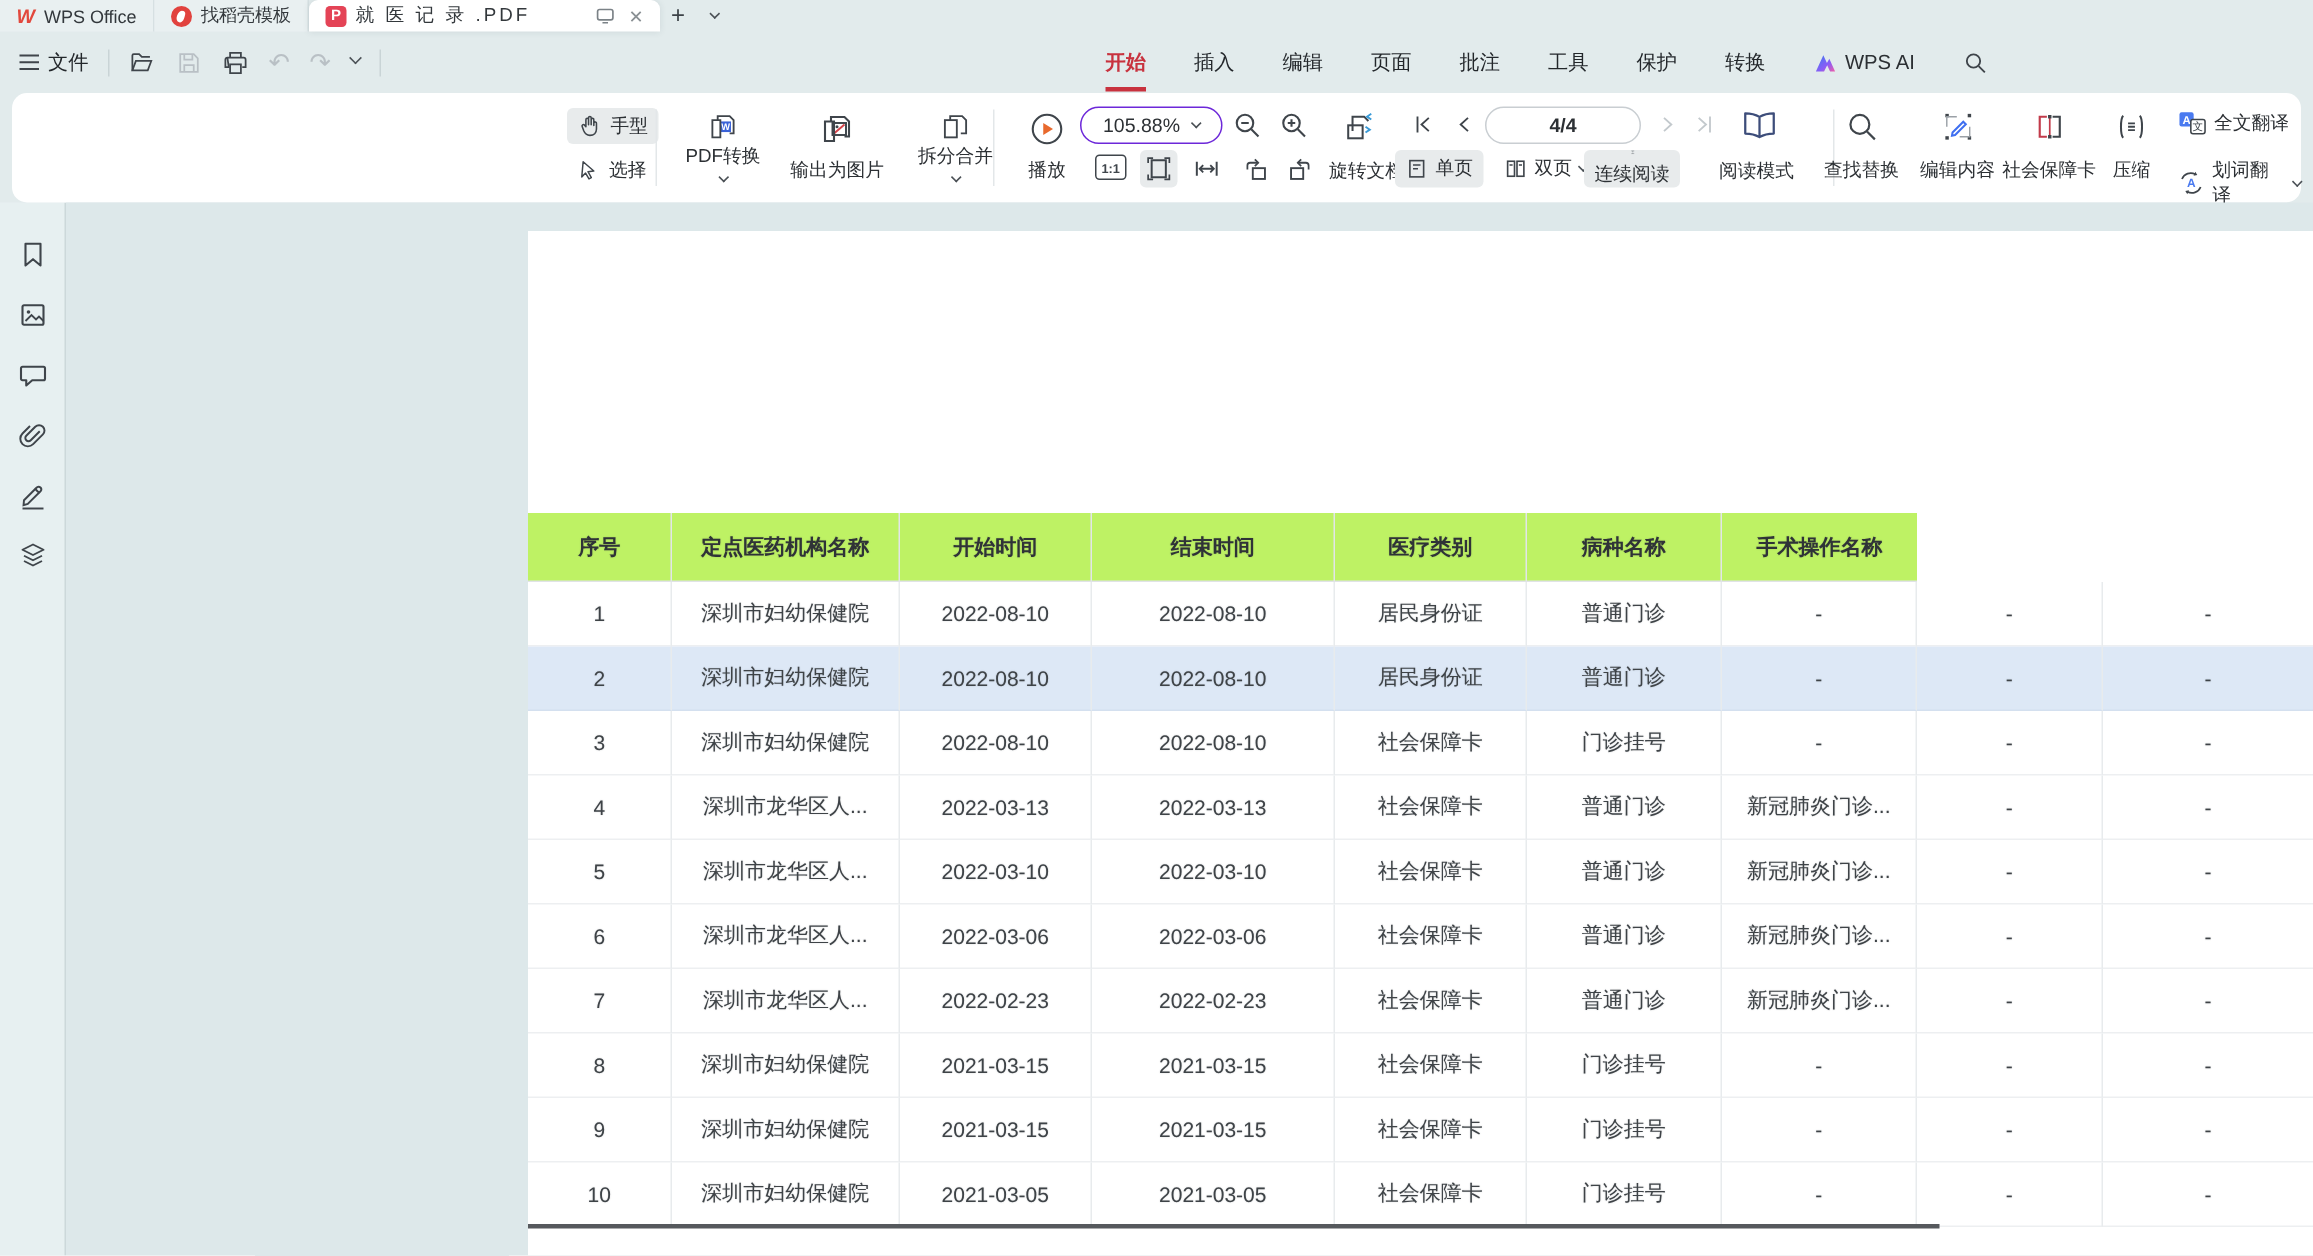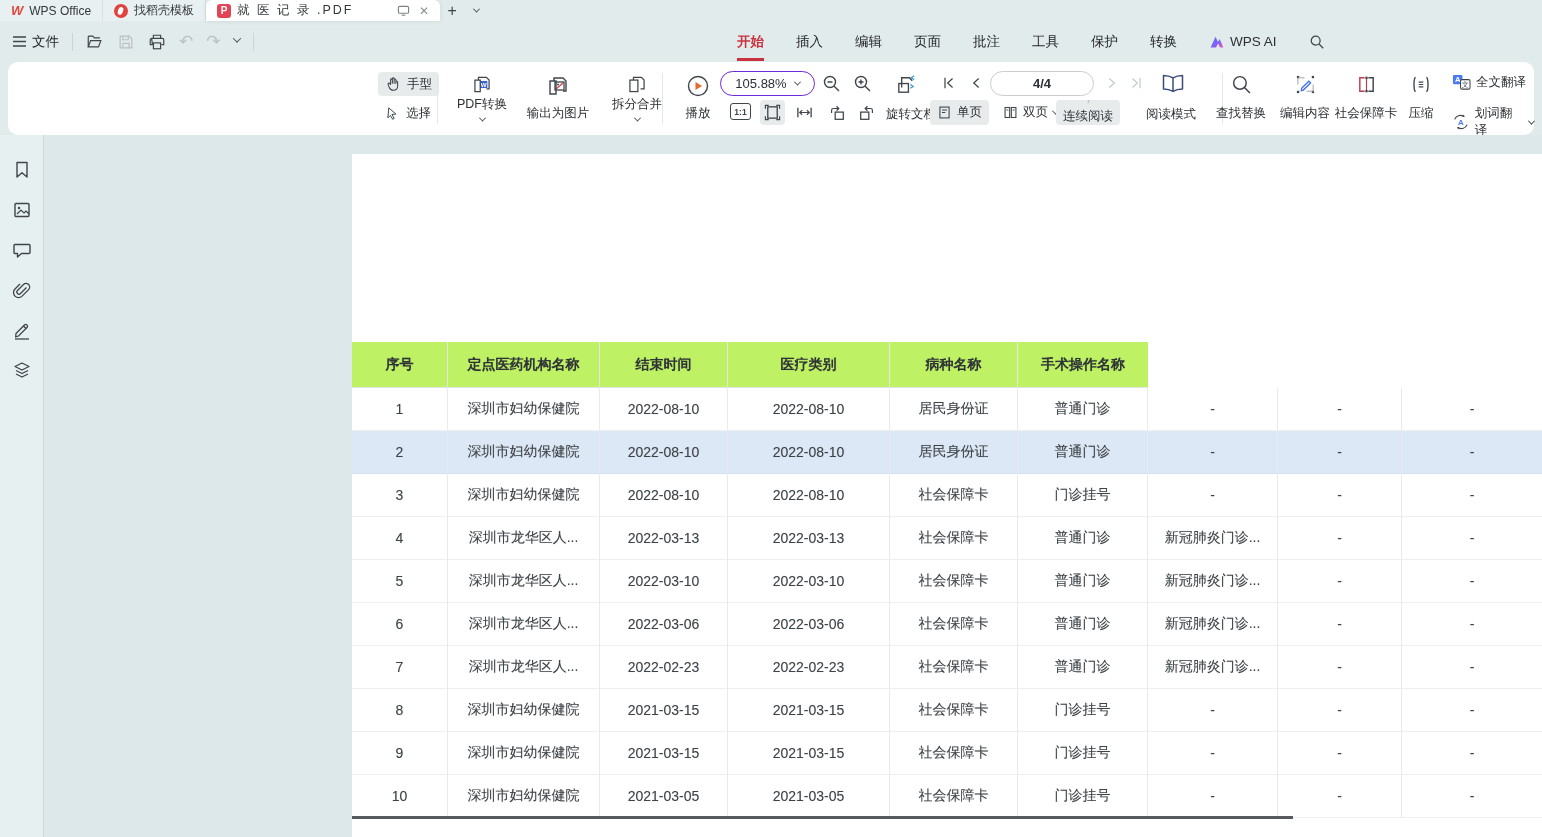--- a/index.html
+++ b/index.html
@@ -406,20 +406,21 @@
         <path d="M3 6.5L10 3l7 3.5-7 3.5z" fill="none" stroke="#3f454b" stroke-width="1.3" stroke-linejoin="round"></path>
         <path d="M4 10.5l6 3 6-3M4 14l6 3 6-3" fill="none" stroke="#3f454b" stroke-width="1.3" stroke-linejoin="round"></path>
       </svg>
   </div>
   <div class="canvas">
     <div class="page">
       <div class="vtable">
           <div class="trow thead">
             <div class="tcell">序号</div>
             <div class="tcell">定点医药机构名称</div>
+            <div class="tcell">开始时间</div>
             <div class="tcell">结束时间</div>
             <div class="tcell">医疗类别</div>
             <div class="tcell">病种名称</div>
             <div class="tcell">手术操作名称</div>
           </div>
           <div class="trow">
             <div class="tcell">1</div>
             <div class="tcell">深圳市妇幼保健院</div>
             <div class="tcell">2022-08-10</div>
             <div class="tcell">2022-08-10</div>

